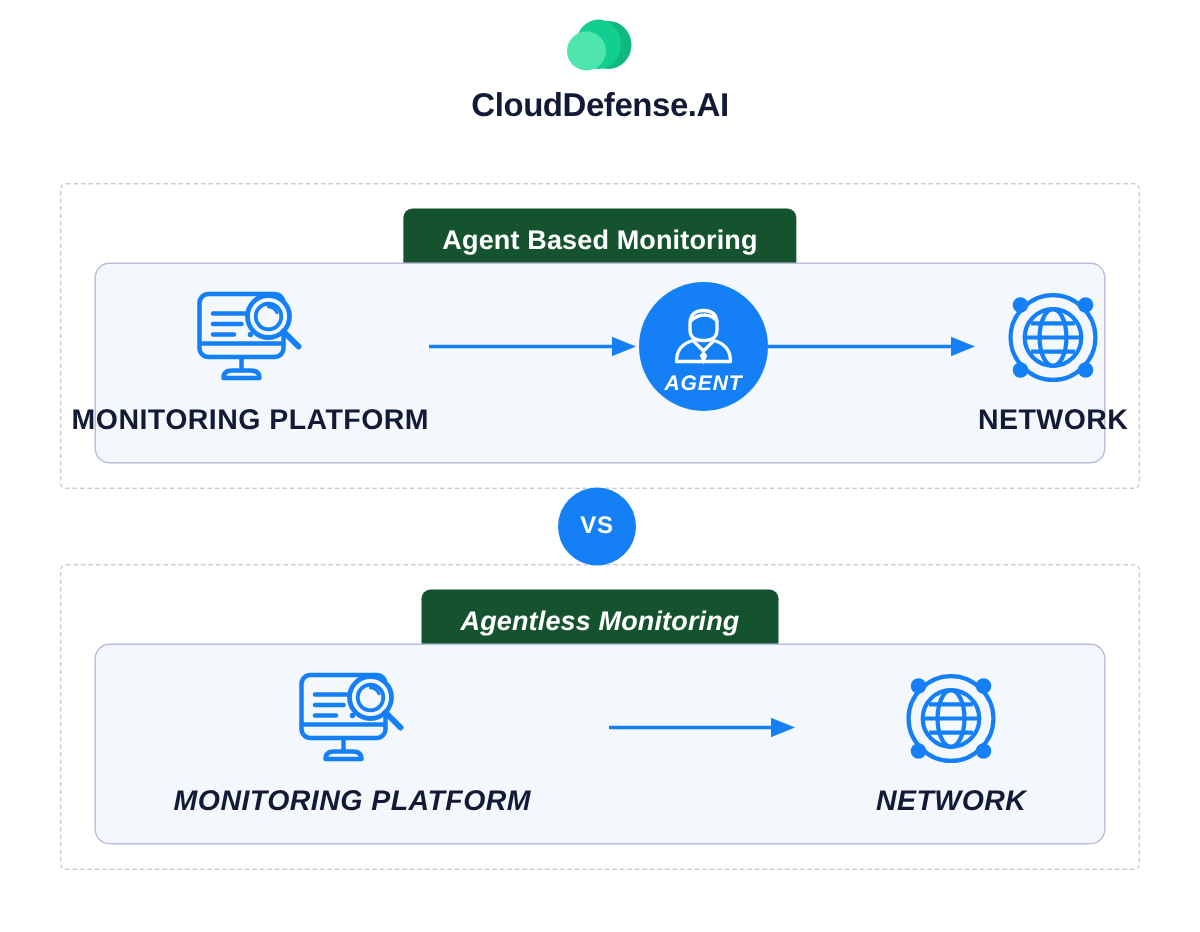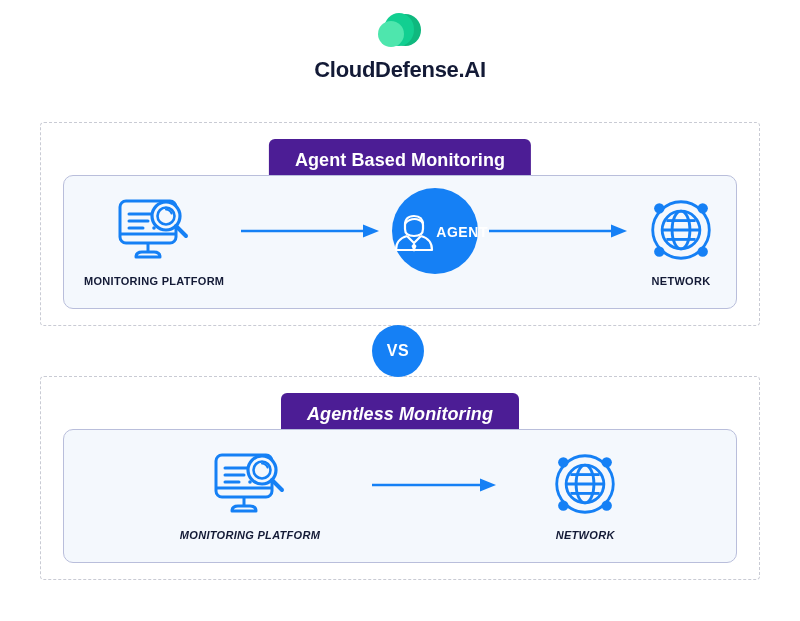--- a/index.html
+++ b/index.html
@@ -76,21 +76,21 @@
   }
   #section-agent-based { top: 122px; height: 204px; }
   #section-agentless   { top: 376px; height: 204px; font-style: italic; }
 
   
   .banner {
     position: absolute;
     left: 50%;
     transform: translateX(-50%);
     top: 16px;
-    background: #4c1d95;
+    background: #14532d;
     color: #ffffff;
     font-size: 18px;
     font-weight: bold;
     padding: 11px 26px 12px 26px;
     border-radius: 6px;
     white-space: nowrap;
     letter-spacing: 0.1px;
   }
 
   
@@ -120,21 +120,21 @@
 
   
   .node {
     display: flex;
     flex-direction: column;
     align-items: center;
     justify-content: center;
   }
   .node-label {
     margin-top: 12px;
-    font-size: 11px;
+    font-size: 19px;
     font-weight: bold;
     color: #131a36;
     letter-spacing: 0.3px;
     white-space: nowrap;
   }
   .node-icon { line-height: 0; }
 
   
   .arrow {
     display: flex;
@@ -143,23 +143,25 @@
     margin-bottom: 22px;
   }
 
   
   .agent-circle {
     width: 86px;
     height: 86px;
     border-radius: 50%;
     background: #1580f5;
     display: flex;
-    flex-direction: row;
-    align-items: center;
+    flex-direction: column;
+    align-items: center;
+    justify-content: center;
     margin-bottom: 22px;
+    font-style: italic;
   }
   .agent-circle .agent-person { line-height: 0; margin-top: 4px; }
   .agent-circle .agent-text {
     color: #ffffff;
     font-size: 14px;
     font-weight: bold;
     letter-spacing: 0.6px;
     margin-top: 2px;
   }
 

